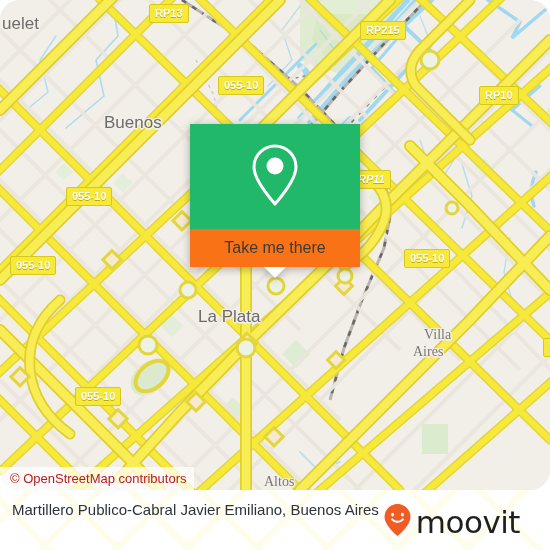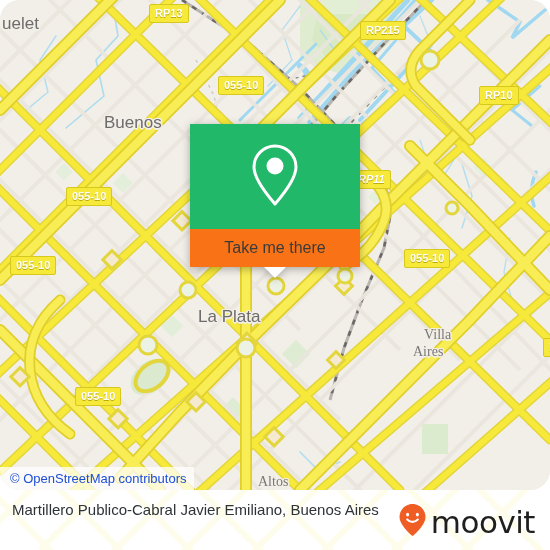--- a/index.html
+++ b/index.html
@@ -108,21 +108,21 @@
     border-right: 11px solid transparent;
     border-top: 11px solid #ffffff;
   }
 
   
   #attribution {
     position: absolute;
     left: 0;
     top: 467px;
     background: rgba(255,255,255,0.75);
-    color: #1d4ed8;
+    color: #b91c1c;
     font-size: 13px;
     font-family: "Liberation Sans", sans-serif;
     padding: 4px 7px 4px 10px;
     line-height: 15px;
   }
 
   
   #bottom-bar {
     position: absolute;
     left: 0;
@@ -144,21 +144,21 @@
     left: 12px;
     top: 9px;
     width: 390px;
     font-size: 15px;
     line-height: 21px;
     color: #2e3338;
     font-family: "Liberation Sans", sans-serif;
   }
   #brand {
     position: absolute;
-    right: 15px;
+    right: 30px;
     top: 13px;
     display: flex;
     align-items: center;
     gap: 4px;
   }
   #brand-wordmark {
     font-size: 31px;
     line-height: 31px;
     letter-spacing: -0.5px;
     color: #1f1f1f;
@@ -318,21 +318,21 @@
         <ellipse cx="152" cy="376" rx="19" ry="12" fill="#dbeacf" stroke="#e3d53c" stroke-width="4" transform="rotate(-40 152 376)"></ellipse>
       </g>
 
     </svg>
 
     <div class="map-label lbl-place-big" style="left:2px;  top:14px;">uelet</div>
     <div class="map-label lbl-place-big" style="left:104px;top:113px;">Buenos</div>
     <div class="map-label lbl-place-big" style="left:198px;top:272px;margin-top:35px;">La Plata</div>
     <div class="map-label lbl-place" style="left:424px;top:327px;">Villa</div>
     <div class="map-label lbl-place" style="left:413px;top:344px;">Aires</div>
-    <div class="map-label lbl-place" style="left:258px;top:474px;">Altos</div>
+    <div class="map-label lbl-place" style="left:264px;top:474px;">Altos</div>
 
     <div class="shield" style="left:149px;top:4px;">RP13</div>
     <div class="shield" style="left:360px;top:21px;">RP215</div>
     <div class="shield" style="left:218px;top:76px;">055-10</div>
     <div class="shield" style="left:443px;top:86px;margin-left:36px;">RP10</div>
     <div class="shield" style="left:66px; top:187px;">055-10</div>
     <div class="shield" style="left:352px;top:170px;font-style:italic;">RP11</div>
     <div class="shield" style="left:10px; top:256px;">055-10</div>
     <div class="shield" style="left:404px;top:249px;">055-10</div>
     <div class="shield" style="left:75px; top:387px;">055-10</div>

